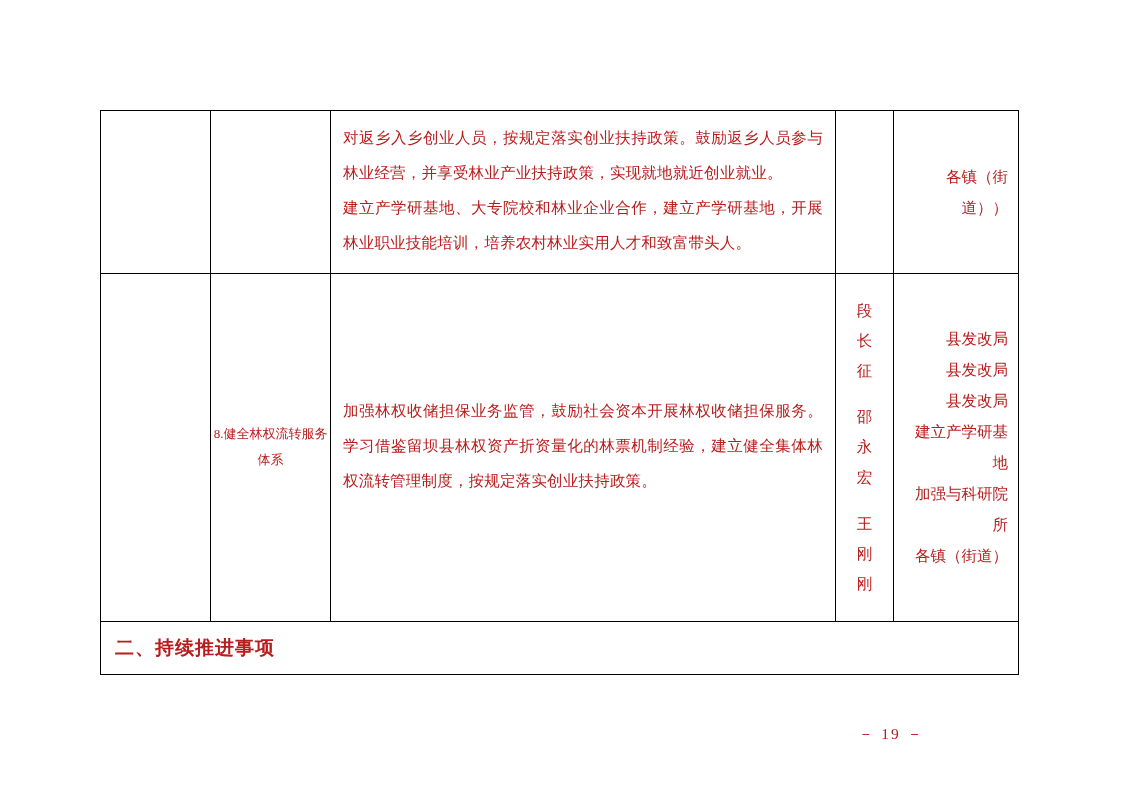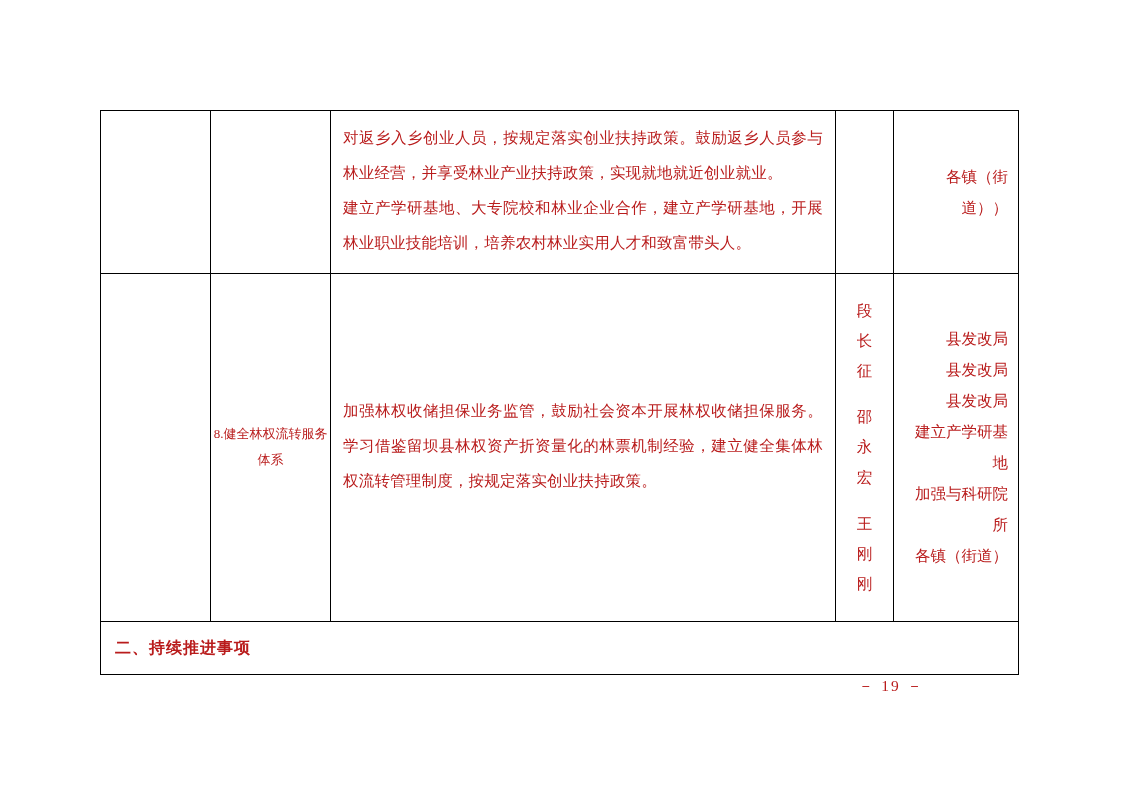--- a/index.html
+++ b/index.html
@@ -70,30 +70,30 @@
     padding: 6px 10px;
   }
   .orgs p { margin: 0; text-align: right; }
 
   .section-row td {
     height: 52px;
   }
   .section-title {
     font-family: "Liberation Sans", "DejaVu Sans", sans-serif;
     font-weight: bold;
-    font-size: 16px;
+    font-size: 19px;
     padding-left: 14px;
     letter-spacing: 1px;
   }
 
   .page-number {
     position: absolute;
     left: 0;
     right: 0;
-    top: 676px;
+    top: 724px;
     text-align: center;
     font-size: 15.5px;
     letter-spacing: 2px;
     padding-right: 40px;
   }
   .pn-inner {
     display: inline-block;
     margin-left: 700px;
   }
 </style>

